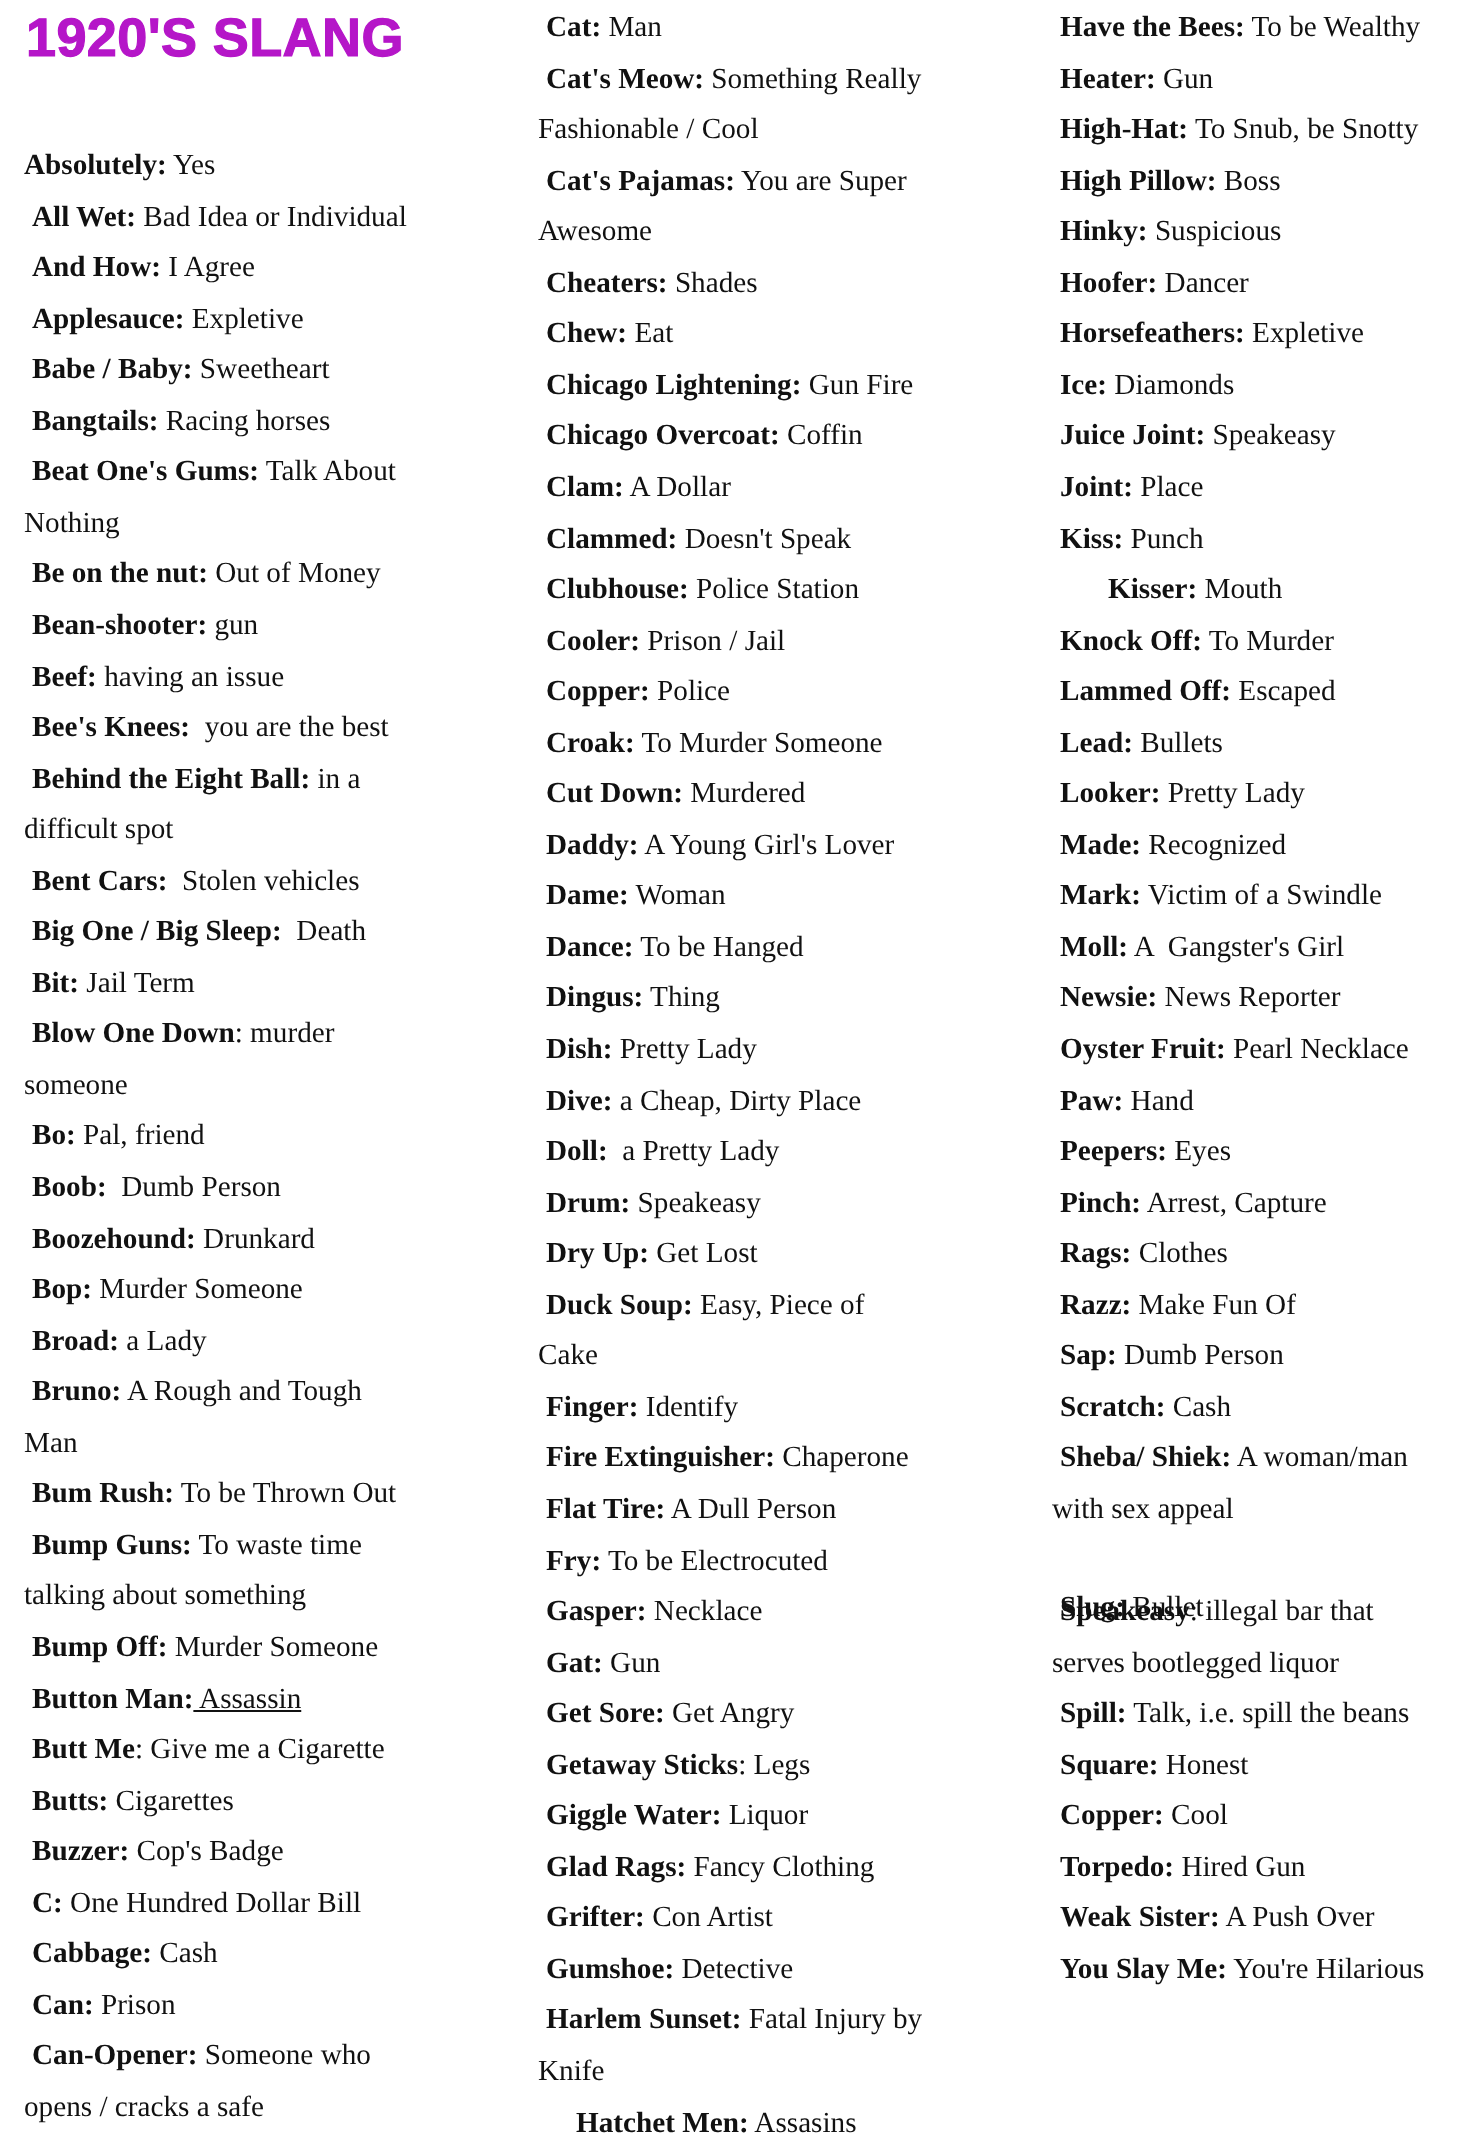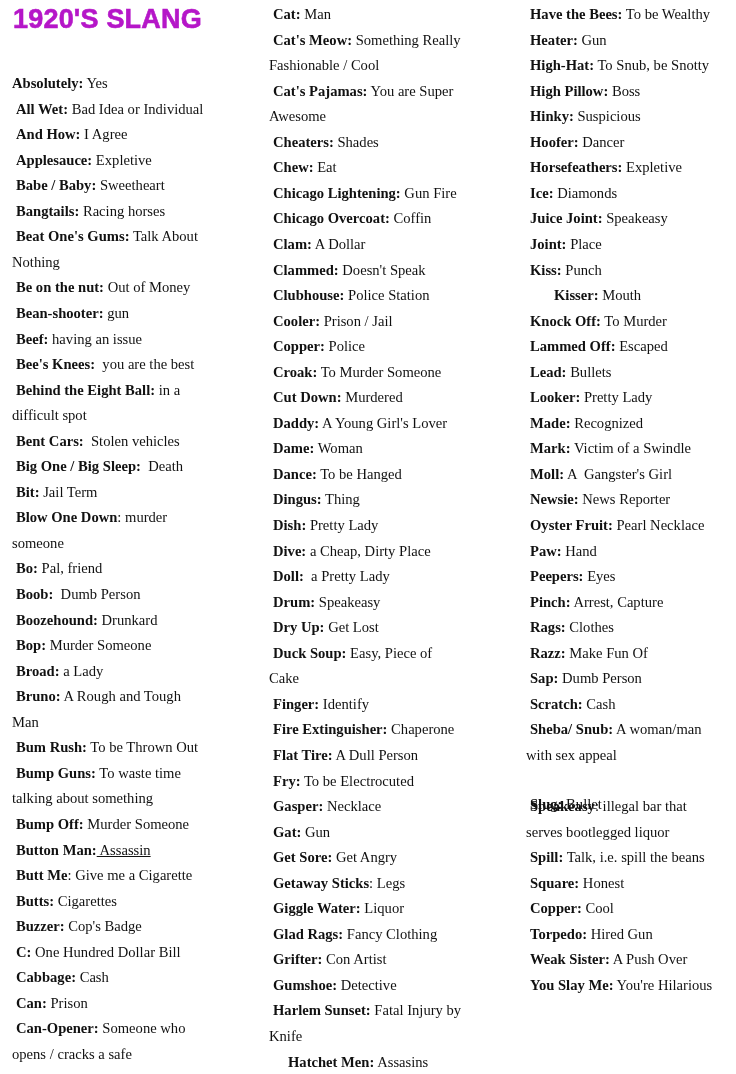--- a/index.html
+++ b/index.html
@@ -122,21 +122,21 @@
       <div class="line ind" style="left: 526px; top: 464.9px;"><span class="term">Moll:</span><span style="white-space: pre;"> A  Gangster's Girl</span></div>
       <div class="line ind" style="left: 526px; top: 490.45px;"><span class="term">Newsie:</span><span style="white-space: pre;"> News Reporter</span></div>
       <div class="line ind" style="left: 526px; top: 516px;"><span class="term">Oyster Fruit:</span><span style="white-space: pre;"> Pearl Necklace</span></div>
       <div class="line ind" style="left: 526px; top: 541.55px;"><span class="term">Paw:</span><span style="white-space: pre;"> Hand</span></div>
       <div class="line ind" style="left: 526px; top: 567.1px;"><span class="term">Peepers:</span><span style="white-space: pre;"> Eyes</span></div>
       <div class="line ind" style="left: 526px; top: 592.65px;"><span class="term">Pinch:</span><span style="white-space: pre;"> Arrest, Capture</span></div>
       <div class="line ind" style="left: 526px; top: 618.2px;"><span class="term">Rags:</span><span style="white-space: pre;"> Clothes</span></div>
       <div class="line ind" style="left: 526px; top: 643.75px;"><span class="term">Razz:</span><span style="white-space: pre;"> Make Fun Of</span></div>
       <div class="line ind" style="left: 526px; top: 669.3px;"><span class="term">Sap:</span><span style="white-space: pre;"> Dumb Person</span></div>
       <div class="line ind" style="left: 526px; top: 694.85px;"><span class="term">Scratch:</span><span style="white-space: pre;"> Cash</span></div>
-      <div class="line ind" style="left: 526px; top: 720.4px;"><span class="term">Sheba/ Snub:</span><span style="white-space: pre;"> A woman/man</span></div>
+      <div class="line ind" style="left: 526px; top: 720.4px;"><span class="term">Sheba/ Shiek:</span><span style="white-space: pre;"> A woman/man</span></div>
       <div class="line" style="left: 526px; top: 745.95px;"><span style="white-space: pre;">with sex appeal</span></div>
       <div class="line ind" style="left: 526px; top: 795px;"><span class="term">Slug:</span><span style="white-space: pre;"> Bullet</span></div>
       <div class="line ind" style="left: 526px; top: 797.05px;"><span class="term">Speakeasy</span><span style="white-space: pre;">: illegal bar that</span></div>
       <div class="line" style="left: 526px; top: 822.6px;"><span style="white-space: pre;">serves bootlegged liquor</span></div>
       <div class="line ind" style="left: 526px; top: 848.15px;"><span class="term">Spill:</span><span style="white-space: pre;"> Talk, i.e. spill the beans</span></div>
       <div class="line ind" style="left: 526px; top: 873.7px;"><span class="term">Square:</span><span style="white-space: pre;"> Honest</span></div>
       <div class="line ind" style="left: 526px; top: 899.25px;"><span class="term">Copper:</span><span style="white-space: pre;"> Cool</span></div>
       <div class="line ind" style="left: 526px; top: 924.8px;"><span class="term">Torpedo:</span><span style="white-space: pre;"> Hired Gun</span></div>
       <div class="line ind" style="left: 526px; top: 950.35px;"><span class="term">Weak Sister:</span><span style="white-space: pre;"> A Push Over</span></div>
       <div class="line ind" style="left: 526px; top: 975.9px;"><span class="term">You Slay Me:</span><span style="white-space: pre;"> You're Hilarious</span></div>

